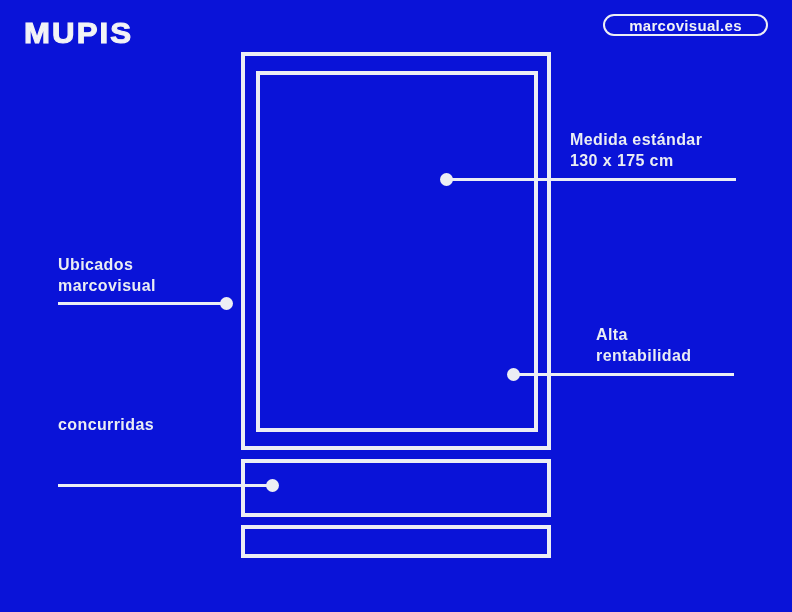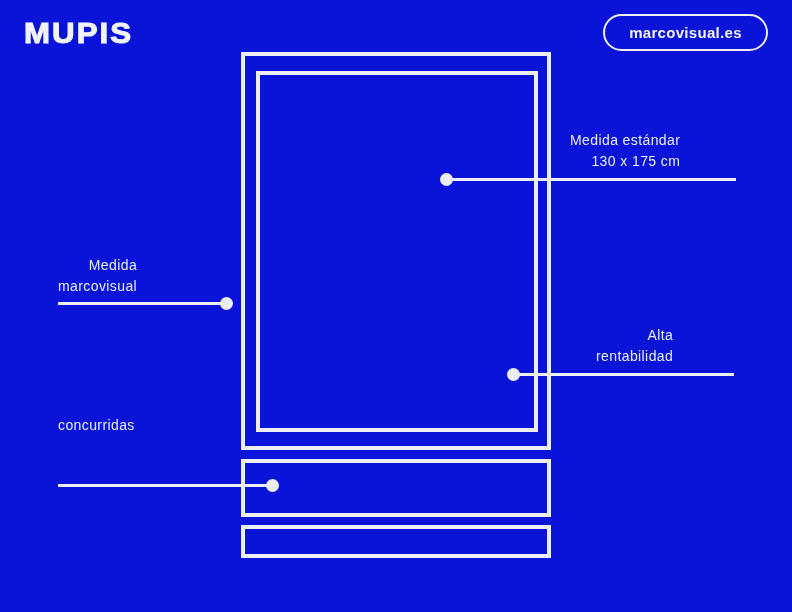--- a/index.html
+++ b/index.html
@@ -6,42 +6,41 @@
   html, body { width: 792px; height: 612px; }
   body { font-family: "Liberation Sans", sans-serif; }
 
   .canvas {
     position: relative;
     width: 792px;
     height: 612px;
     background: #0A13D8;
     color: #ECEEF4;
     overflow: hidden;
-    text-align: right;
   }
 
   
   .title {
     position: absolute;
     left: 24px;
     top: 16px;
     font-size: 30px;
     font-weight: 700;
     letter-spacing: 2px;
     color: #F2F3F6;
     -webkit-text-stroke: 1.1px #F2F3F6;
     transform: scaleX(1.04);
     transform-origin: left center;
   }
   .badge {
     position: absolute;
     left: 603px;
     top: 14px;
     width: 165px;
-    height: 37px;
+    height: 22px;
     border: 2px solid #ECEEF4;
     border-radius: 999px;
     display: flex;
     align-items: center;
     justify-content: center;
     font-size: 15px;
     font-weight: 700;
     letter-spacing: 0.3px;
     color: #F2F3F6;
     background: transparent;
@@ -67,23 +66,23 @@
   }
   .cdot {
     position: absolute;
     width: 13px;
     height: 13px;
     border-radius: 50%;
     background: #ECEEF4;
   }
   .ctext {
     position: absolute;
-    font-size: 14px;
+    font-size: 16px;
     line-height: 20.5px;
-    font-weight: 400;
+    font-weight: 700;
     letter-spacing: 0.4px;
     color: #EAEDF3;
     white-space: nowrap;
   }
 
   
   .medida-text { left: 570px; top: 130px; }
   .medida-line { left: 446px; top: 178px; width: 290px; }
   .medida-dot  { left: 440px; top: 173px; }
 
@@ -116,21 +115,21 @@
   <div class="frame frame-base2"></div>
 
   <div class="cdot medida-dot"></div>
   <div class="cline medida-line"></div>
   <div class="ctext medida-text">
     <div>Medida estándar</div>
     <div>130 x 175 cm</div>
   </div>
 
   <div class="ctext elevada-text">
-    <div>Medida</div>
+    <div>Ubicados</div>
     <div>marcovisual</div>
   </div>
   <div class="cline elevada-line"></div>
   <div class="cdot elevada-dot"></div>
 
   <div class="ctext alta-text">
     <div>Alta</div>
     <div>rentabilidad</div>
   </div>
   <div class="cdot alta-dot"></div>

